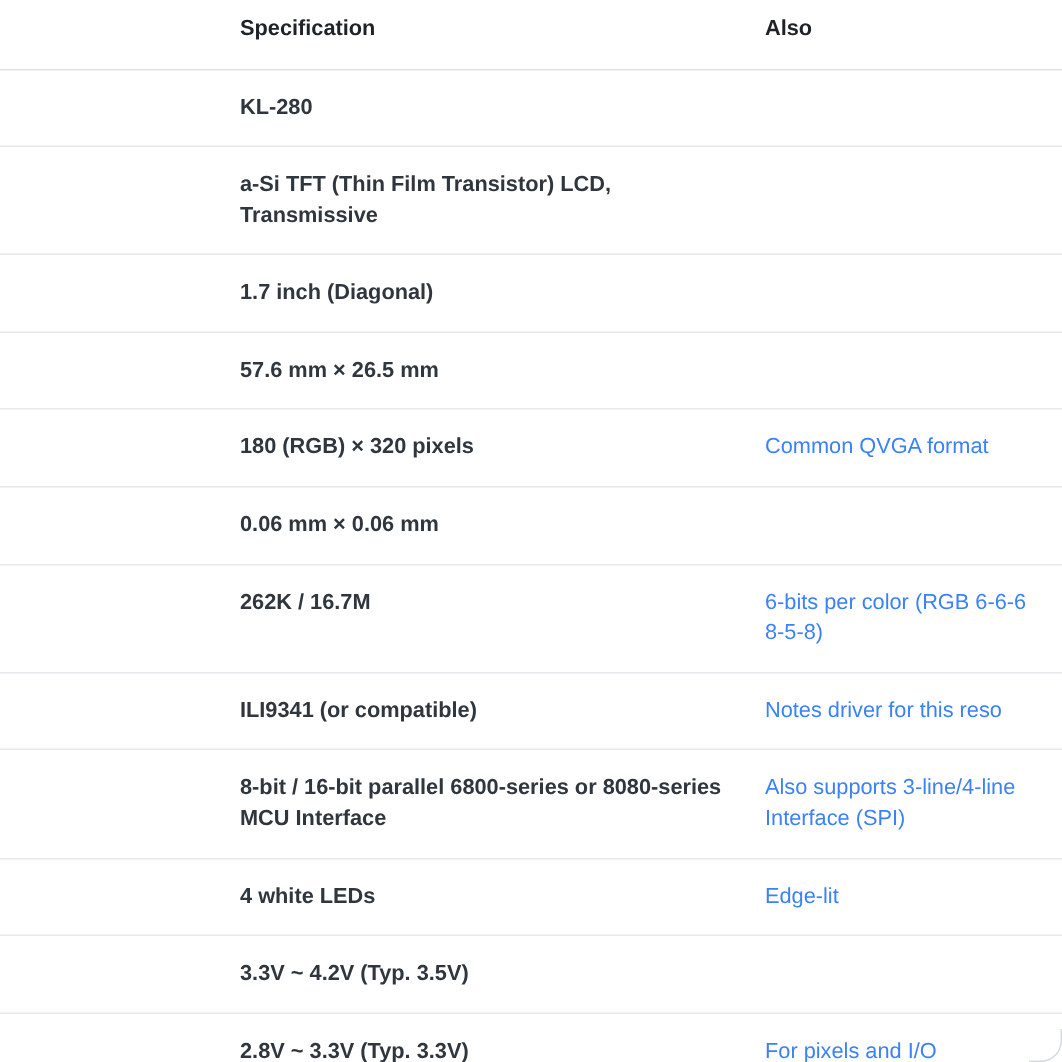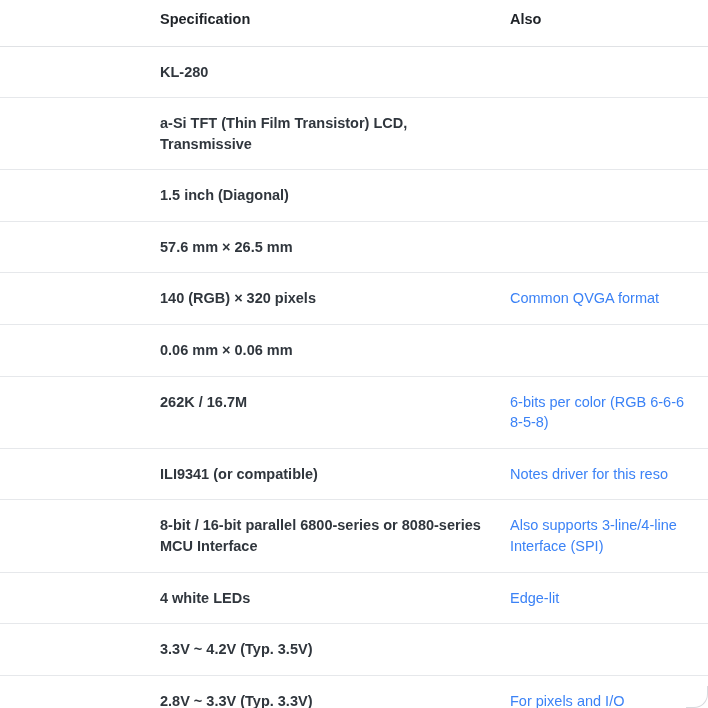--- a/index.html
+++ b/index.html
@@ -99,31 +99,31 @@
           <td class="spec">KL-280</td>
           <td class="notes"></td>
         </tr>
         <tr>
           <td class="param">ay Type</td>
           <td class="spec">a-Si TFT (Thin Film Transistor) LCD, Transmissive</td>
           <td class="notes"></td>
         </tr>
         <tr>
           <td class="param">en Size</td>
-          <td class="spec">1.5 inch (Diagonal)</td>
+          <td class="spec">1.7 inch (Diagonal)</td>
           <td class="notes"></td>
         </tr>
         <tr>
           <td class="param">e Area</td>
           <td class="spec">57.6 mm × 26.5 mm</td>
           <td class="notes"></td>
         </tr>
         <tr>
           <td class="param">lution</td>
-          <td class="spec">140 (RGB) × 320 pixels</td>
+          <td class="spec">180 (RGB) × 320 pixels</td>
           <td class="notes">Common QVGA format</td>
         </tr>
         <tr>
           <td class="param"> Pitch</td>
           <td class="spec">0.06 mm × 0.06 mm</td>
           <td class="notes"></td>
         </tr>
         <tr>
           <td class="param"> Depth</td>
           <td class="spec">262K / 16.7M</td>

